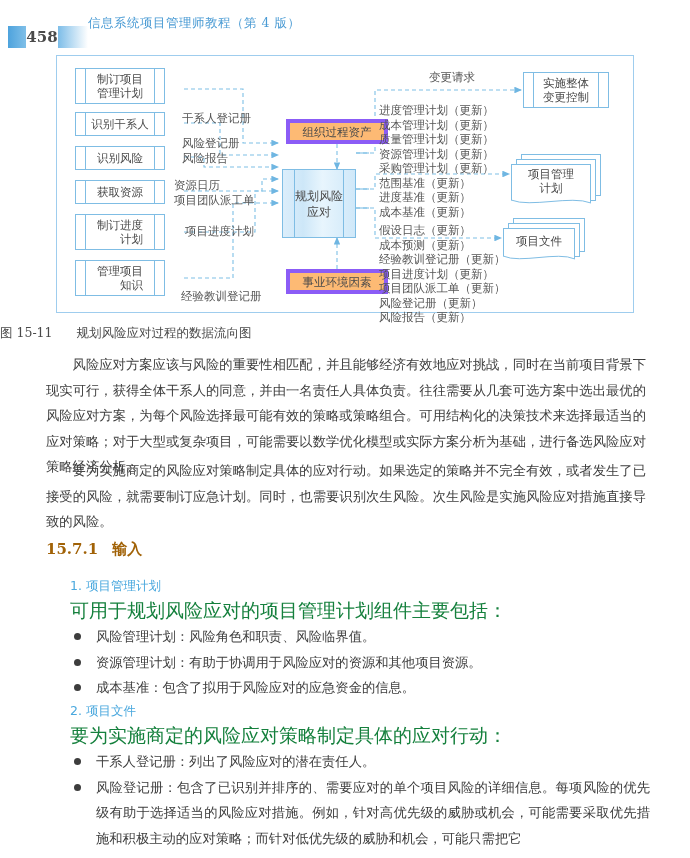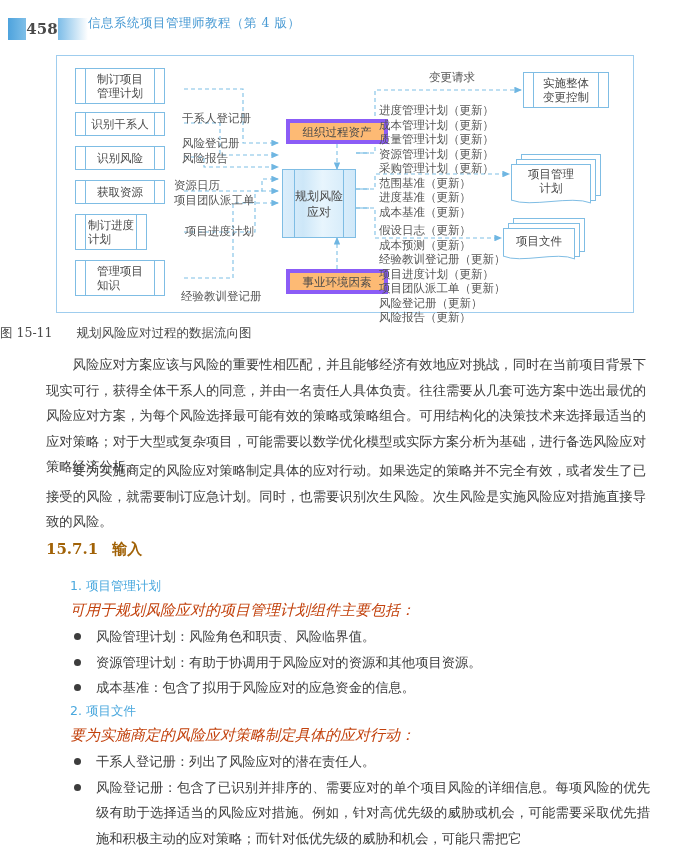--- a/index.html
+++ b/index.html
@@ -18,21 +18,21 @@
 
   
   #running-head {
     position: absolute;
     left: 0; top: 0;
     width: 690px;
     height: 46px;
   }
   .folio-block {
     position: absolute;
-    left: 8px; top: 18px;
+    left: 8px; top: 26px;
     display: flex;
     align-items: flex-start;
     height: 22px;
   }
   .folio-swatch-left {
     width: 18px; height: 22px;
     background: linear-gradient(to right, #4ea3dd, #7fbfe8);
   }
   .folio-num {
     width: 32px;
@@ -69,21 +69,21 @@
 
   
   .proc {
     position: absolute;
     box-sizing: border-box;
     border: 1px solid #7fbde4;
     background: #ffffff;
     color: #4a4a4a;
     font-size: 11.5px;
     line-height: 14px;
-    text-align: left;
+    text-align: right;
     display: flex;
     align-items: center;
     justify-content: center;
     white-space: pre-line;
   }
   .proc::before, .proc::after {
     content: "";
     position: absolute;
     top: 0; bottom: 0;
     width: 0;
@@ -219,24 +219,23 @@
     position: absolute;
     left: 70px;
     font-size: 12.5px;
     color: #4aa8de;
     font-family: "DejaVu Sans", "Liberation Sans", sans-serif;
   }
   .lead {
     position: absolute;
     left: 70px;
     width: 576px;
-    font-size: 15px;
+    font-size: 19px;
     line-height: 25.5px;
-    color: #c2410c;
-    font-style: italic;
+    color: #15803d;
   }
   .bullets { position: absolute; left: 70px; width: 580px; }
   .bullet {
     position: relative;
     padding-left: 26px;
     font-size: 13.3px;
     line-height: 25.5px;
     color: #3d3d3d;
     text-align: justify;
   }
@@ -297,21 +296,21 @@
         <path d="M299,133 L312,133"></path>
         <path d="M299,152 L312,152"></path>
       </g>
     </svg>
 
     <div class="proc" style="left:18px; top:12px; width:90px; height:36px;">制订项目
 管理计划</div>
     <div class="proc" style="left:18px; top:56px; width:90px; height:24px;">识别干系人</div>
     <div class="proc" style="left:18px; top:90px; width:90px; height:24px;">识别风险</div>
     <div class="proc" style="left:18px; top:124px; width:90px; height:24px;">获取资源</div>
-    <div class="proc" style="left:18px; top:158px; width:72px; height:36px;">制订进度
+    <div class="proc" style="left:18px; top:158px; width:90px; height:36px;">制订进度
 计划</div>
     <div class="proc" style="left:18px; top:204px; width:90px; height:36px;">管理项目
 知识</div>
 
     <div class="flabel" style="left:125px; top:55px; width:120px;">干系人登记册</div>
     <div class="flabel" style="left:125px; top:80px; width:120px;">风险登记册
 风险报告</div>
     <div class="flabel" style="left:117px; top:122px; width:130px;">资源日历
 项目团队派工单</div>
     <div class="flabel" style="left:128px; top:168px; width:120px;">项目进度计划</div>

